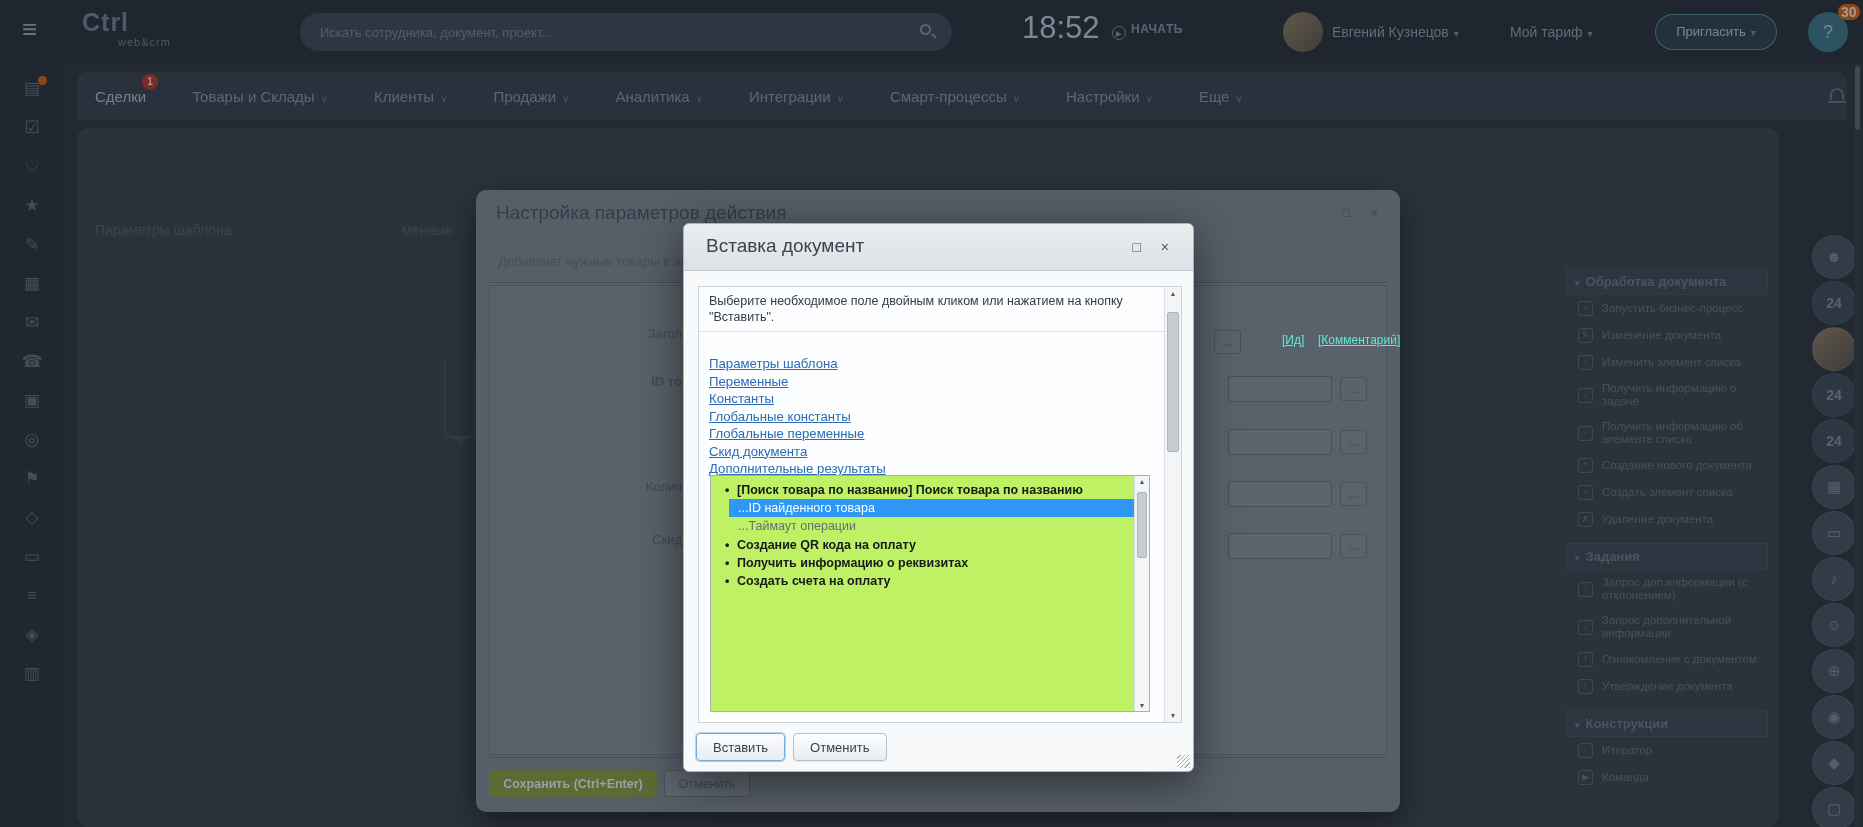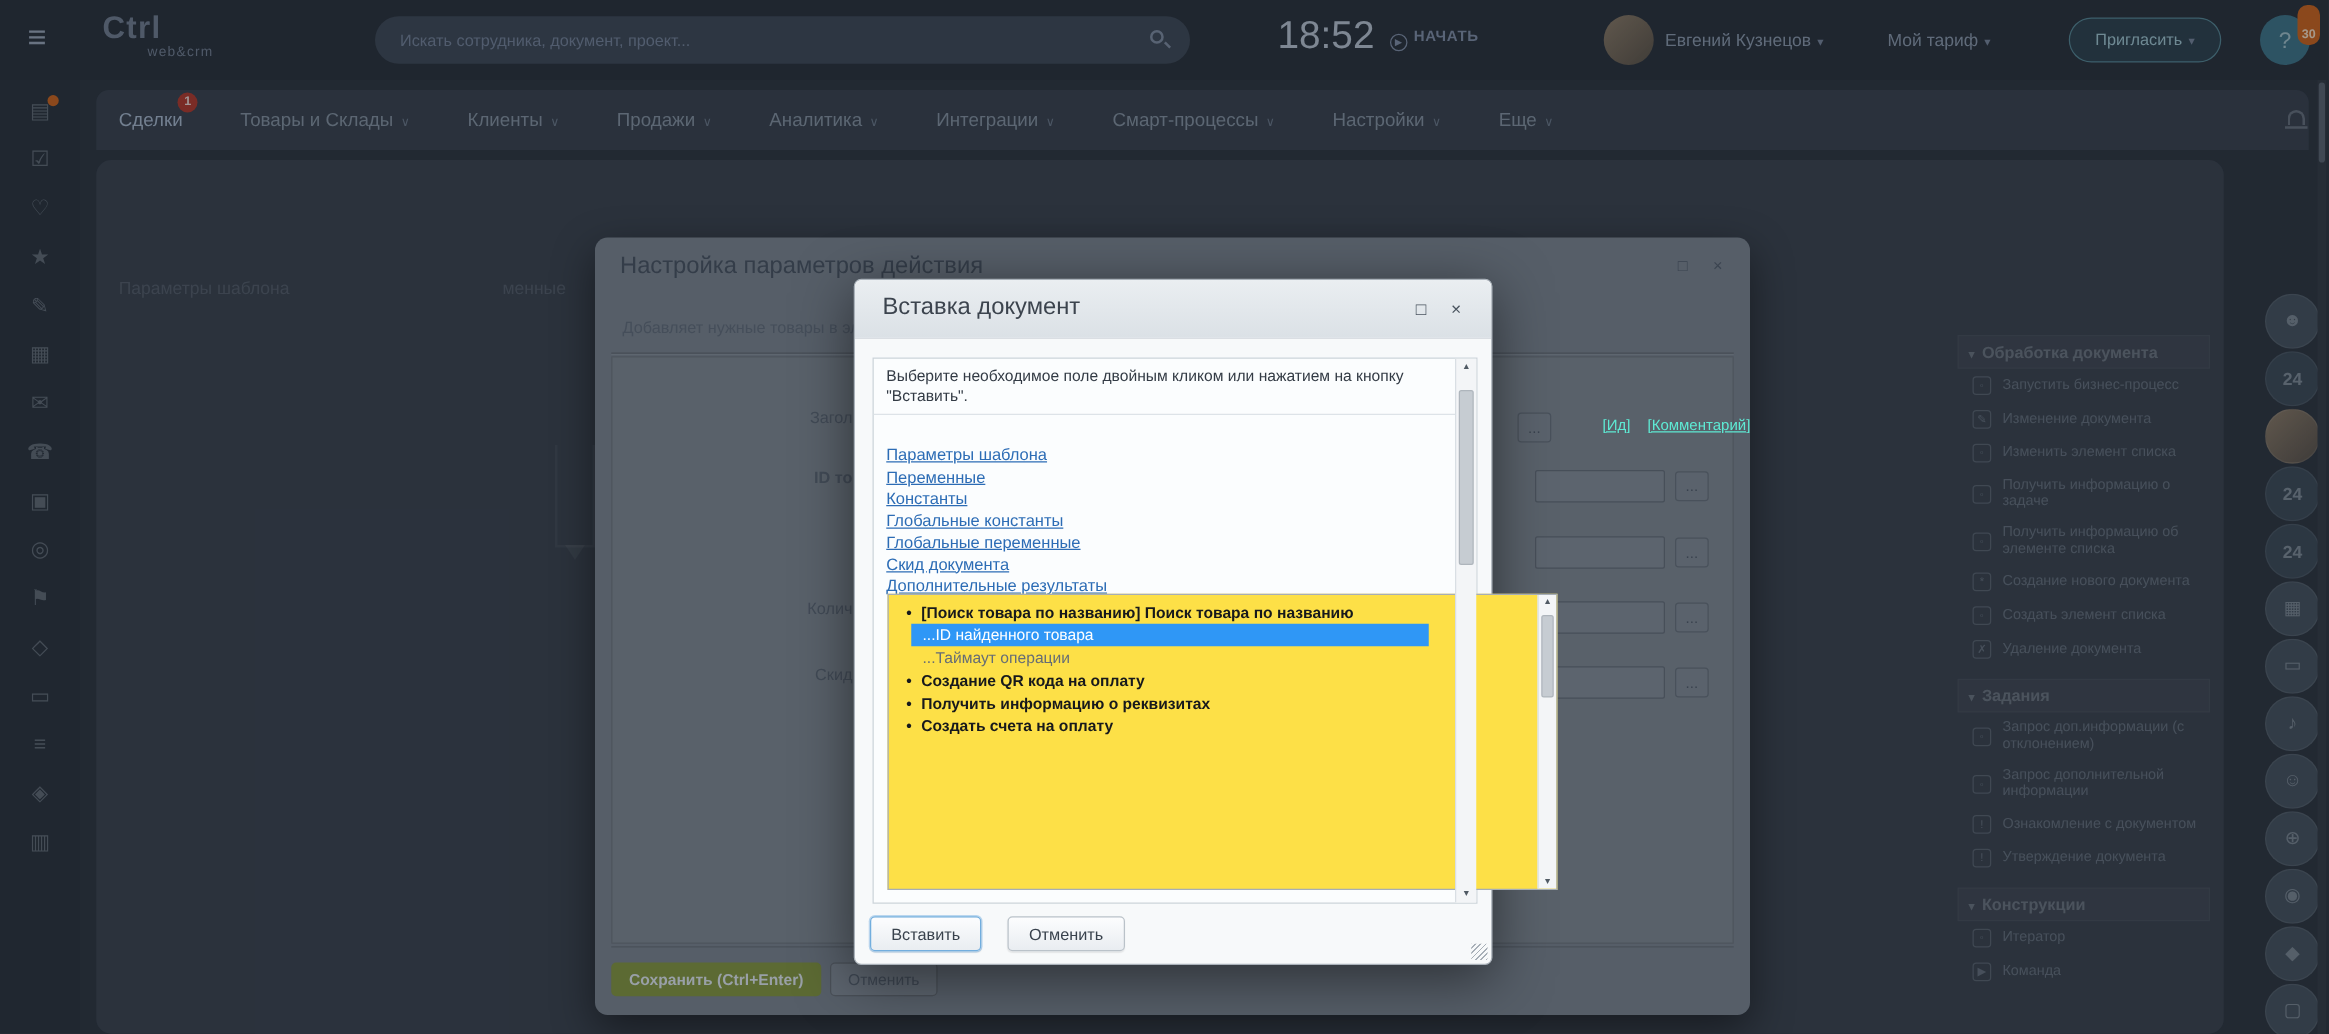--- a/index.html
+++ b/index.html
@@ -18,21 +18,21 @@
   .mag::after{content:"";position:absolute;left:9px;top:9px;width:6px;height:2px;background:#7e8ba0;transform:rotate(45deg);}
   .clock{position:absolute;left:1022px;top:10px;font-size:31px;font-weight:300;color:#b5c0ce;}
   .start{position:absolute;left:1112px;top:22px;font-size:12px;font-weight:bold;letter-spacing:.5px;color:#7f8da5;}
   .startring{display:inline-block;width:14px;height:14px;border:1.5px solid #7f8da5;border-radius:50%;text-align:center;line-height:13px;font-size:7px;vertical-align:-3px;margin-right:5px;}
   .avatar{position:absolute;left:1283px;top:12px;width:40px;height:40px;border-radius:50%;background:linear-gradient(135deg,#8a7a68,#5a5248);}
   .uname{position:absolute;left:1332px;top:24px;font-size:14px;color:#8997aa;}
   .tariff{position:absolute;left:1510px;top:24px;font-size:14px;color:#8997aa;}
   .caret{font-size:10px;color:#76839a;margin-left:5px;}
   .invite{position:absolute;left:1655px;top:14px;width:122px;height:36px;border:1px solid rgba(120,190,205,.55);background:rgba(60,120,135,.25);border-radius:18px;color:#9fc3cf;font-size:13px;text-align:center;line-height:34px;}
   .help{position:absolute;left:1808px;top:12px;width:40px;height:40px;border-radius:50%;background:#3f7488;color:rgba(225,240,245,.6);font-size:18px;text-align:center;line-height:40px;}
-  .helpbadge{position:absolute;left:1838px;top:4px;min-width:18px;height:16px;border-radius:8px;background:#c9641f;color:#f0d9c2;font-size:10px;font-weight:bold;text-align:center;line-height:16px;padding:16px 3px;}
+  .helpbadge{position:absolute;left:1838px;top:4px;min-width:18px;height:16px;border-radius:8px;background:#c9641f;color:#f0d9c2;font-size:14px;font-weight:bold;text-align:center;line-height:16px;padding:0 3px;}
 
   .navbar{position:absolute;left:77px;top:72px;width:1770px;height:48px;background:#3a424f;border-radius:10px 10px 0 0;display:flex;align-items:center;padding-left:18px;}
   .nav-item{position:relative;font-size:15px;color:#83909f;margin-right:46px;white-space:nowrap;cursor:pointer;}
   .nav-item.active{color:#a5b5cb;}
   .nav-item .chev{font-size:10px;color:#6b7889;margin-left:6px;}
   .nav-badge{position:absolute;right:-12px;top:-14px;min-width:16px;height:16px;border-radius:8px;background:#b03a2e;color:#e8d5d2;font-size:10px;font-weight:bold;text-align:center;line-height:16px;}
   .bell{position:absolute;left:1830px;top:88px;width:14px;height:12px;border:2px solid rgba(205,215,230,.3);border-bottom:none;border-radius:8px 8px 0 0;}
   .bell::after{content:"";position:absolute;left:-4px;top:11px;width:18px;height:2px;background:rgba(205,215,230,.3);}
 
   .sidebar{position:absolute;left:0;top:64px;width:64px;height:763px;background:#2b333d;display:flex;flex-direction:column;align-items:center;padding-top:16px;gap:22px;}
@@ -83,28 +83,28 @@
   .m2 .bar{position:absolute;left:0;top:0;width:100%;height:47px;background:linear-gradient(#eaeef1,#dbe1e6);border-bottom:1px solid #c3cbd1;border-radius:6px 6px 0 0;}
   .m2 .t{position:absolute;left:22px;top:11px;font-size:19px;font-weight:300;color:#3c444e;}
   .m2 .wc{position:absolute;top:15px;font-size:14px;color:#4a545f;cursor:pointer;}
   .m2 .panel{position:absolute;left:14px;top:62px;width:484px;height:437px;background:#fbfdfe;border:1px solid #ccd3d9;}
   .m2 .instr{position:absolute;left:0;top:0;width:465px;height:45px;border-bottom:1px solid #dde3e8;padding:6px 10px;font-size:12.5px;line-height:16px;color:#333b45;}
   .m2 .links{position:absolute;left:10px;top:68px;}
   .m2 .links a{display:block;font-size:13.2px;line-height:17.5px;color:#2c6cb5;text-decoration:underline;cursor:pointer;}
   .scrollcol{position:absolute;right:0;top:0;bottom:0;width:17px;background:#f3f5f7;border-left:1px solid #d9dfe4;}
   .scrollcol .ar{position:absolute;left:0;width:100%;text-align:center;font-size:7px;color:#505a64;cursor:pointer;}
   .scrollcol .th{position:absolute;left:2px;width:12px;background:#c6ccd2;border:1px solid #aeb5bc;border-radius:2px;cursor:pointer;}
-  .m2 .list{position:absolute;left:11px;top:188px;width:536px;height:237px;background:#fde047;border:1px solid #a6aeb6;overflow:hidden;}
+  .m2 .list{position:absolute;left:11px;top:188px;width:440px;height:237px;background:#bef264;border:1px solid #a6aeb6;overflow:hidden;}
   .m2 .rows{position:absolute;left:0;top:5px;width:432px;}
   .trow{font-size:12.5px;line-height:18.2px;white-space:nowrap;cursor:pointer;color:#17191c;}
   .trow.action{font-weight:bold;padding-left:14px;}
   .trow.action .b{display:inline-block;width:12px;font-weight:bold;color:#17191c;}
   .trow.sub{padding-left:27px;color:#666d75;}
   .trow.sel{background:#2f97f6;color:#fff;margin-left:18px;padding-left:9px;}
-  .m2 .btns{position:absolute;left:12px;top:509px;display:flex;gap:21px;}
+  .m2 .btns{position:absolute;left:12px;top:509px;display:flex;gap:8px;}
   .m2 .btns button{height:28px;padding:0 16px;background:linear-gradient(#fcfdfe,#e9edf1);border:1px solid #bac2c9;border-radius:4px;font-size:13px;color:#39424d;cursor:pointer;box-shadow:0 1px 1px rgba(0,0,0,.08);}
   .m2 .btns button.def{border-color:#72aede;box-shadow:0 0 0 1px rgba(110,170,225,.45),0 1px 1px rgba(0,0,0,.08);}
   .grip{position:absolute;right:3px;bottom:3px;width:13px;height:13px;background:repeating-linear-gradient(135deg,transparent 0 2px,#a7afb7 2px 3px);cursor:nwse-resize;}
 </style>
 </head>
 <body>
 
 <div class="stage">
 
   <div>

